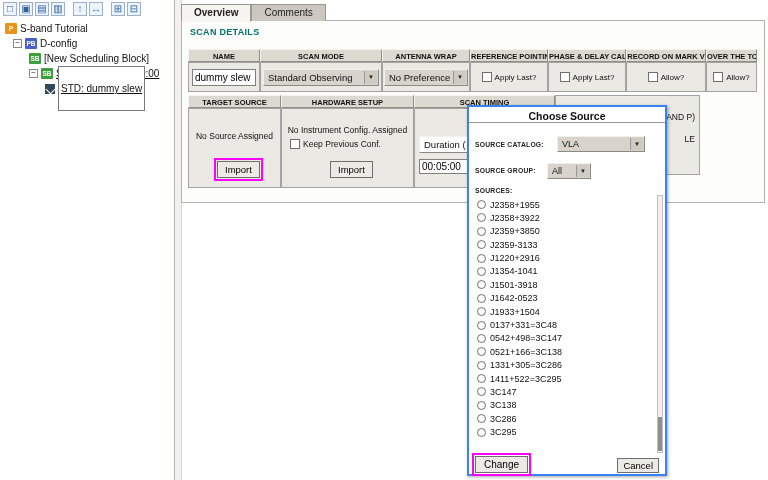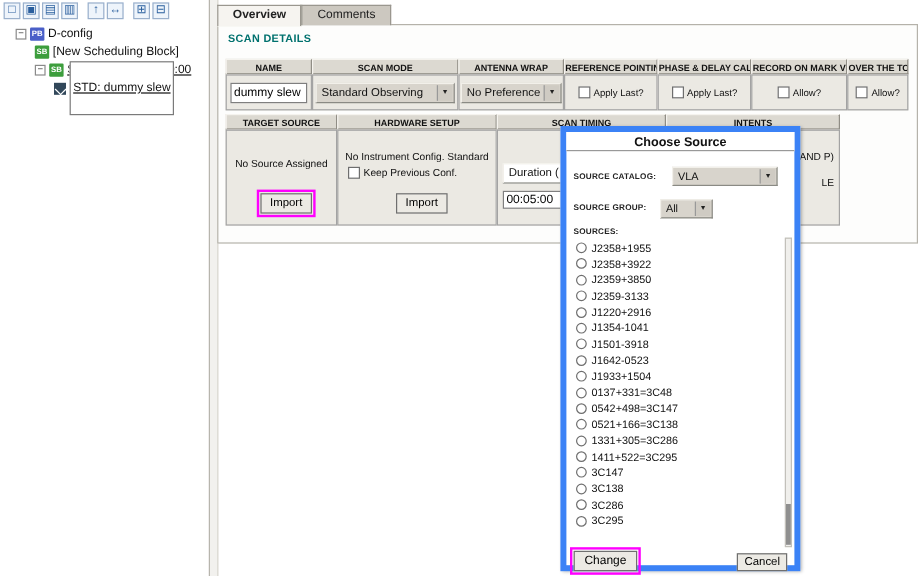--- a/index.html
+++ b/index.html
@@ -55,21 +55,21 @@
   .cb{width:10px;height:10px;box-sizing:border-box;border:1px solid #6e6e6e;background:#fff;flex:0 0 auto;cursor:pointer;}
 
   .cell-status{position:absolute;left:0;right:0;text-align:center;font-size:8.5px;}
   .btn{box-sizing:border-box;background:#eceae4;border:1px solid #6f6f6f;font-family:"Liberation Sans",sans-serif;font-size:9.5px;padding:2px 7px;cursor:pointer;}
   .abs{position:absolute;}
   .hl{outline:2px solid #ff00ff;outline-offset:1px;}
   .frag{position:absolute;right:4px;font-size:8.5px;white-space:nowrap;}
   .f1{top:16px;} .f2{top:38px;}
 
   
-  .dialog{position:absolute;left:467px;top:105px;width:200px;height:371px;box-sizing:border-box;background:#fff;border:5px solid #3b82f6;box-shadow:1px 1px 3px rgba(0,0,0,.35);z-index:50;text-decoration:underline;}
+  .dialog{position:absolute;left:467px;top:105px;width:200px;height:371px;box-sizing:border-box;background:#fff;border:2px solid #3b82f6;box-shadow:1px 1px 3px rgba(0,0,0,.35);z-index:50;text-decoration:underline;}
   .dlg-title{position:absolute;left:0;top:0;width:100%;height:16px;text-align:center;font-size:10.5px;font-weight:bold;padding-top:3px;box-sizing:border-box;border-bottom:1px solid #999;background:#fff;}
   .dlbl{position:absolute;font-size:6.8px;font-weight:bold;letter-spacing:.2px;color:#222;}
   .l-cat{left:6px;top:34px;}
   .l-grp{left:6px;top:60px;}
   .l-src{left:6px;top:80px;}
   .dlg-sel{position:absolute;height:16px;font-size:9px;}
   .s-cat{left:88px;top:29px;width:88px;}
   .s-grp{left:78px;top:56px;width:44px;}
   .src-list{position:absolute;left:8px;top:88px;width:176px;}
   .src-row{display:inline-flex;align-items:center;gap:4px;height:11.4px;margin-bottom:2px;cursor:pointer;}
@@ -94,20 +94,24 @@
       <span class="ticon">▤</span>
       <span class="ticon">▥</span>
       <span class="tsep"></span>
       <span class="ticon">↑</span>
       <span class="ticon">↔</span>
       <span class="tsep"></span>
       <span class="ticon">⊞</span>
       <span class="ticon">⊟</span>
     </div>
     <div class="tree">
+      <div class="trow lvl0">
+        <span class="badge b-p">P</span>
+        <span>S-band Tutorial</span>
+      </div>
       <div class="trow lvl1">
         <span class="exp">−</span>
         <span class="badge b-pb">PB</span>
         <span>D-config</span>
       </div>
       <div class="trow lvl2">
         <span class="badge b-sb">SB</span>
         <span>[New Scheduling Block]</span>
       </div>
       <div class="trow lvl2">
@@ -198,39 +202,38 @@
       <div class="col cb1">
         <div class="th">TARGET SOURCE</div>
         <div class="td">
           <span class="cell-status" style="top:22px;">No Source Assigned</span>
           <button class="btn abs hl" style="left:28px;top:52px;">Import</button>
         </div>
       </div>
       <div class="col cb2">
         <div class="th">HARDWARE SETUP</div>
         <div class="td">
-          <span class="cell-status" style="top:16px;">No Instrument Config. Standard</span>
+          <span class="cell-status" style="top:16px;">No Instrument Config. Assigned</span>
           <div class="cbrow abs" style="left:8px;top:30px;font-size:8.5px;">
             <span class="cb"></span>
             <span>Keep Previous Conf.</span>
           </div>
           <button class="btn abs" style="left:48px;top:52px;">Import</button>
         </div>
       </div>
       <div class="col cb3">
         <div class="th">SCAN TIMING</div>
         <div class="td">
           <div class="sel abs" style="left:4px;top:27px;width:120px;background:#fff;">
             <span>Duration (</span>
           </div>
           <input class="txtinput abs" type="text" style="left: 4px; top: 50px; width: 60px; height: 15px; font-size: 10px;" value="00:05:00">
         </div>
       </div>
       <div class="col cb4">
-        <div class="th">INTENTS</div>
         <div class="td">
           <span class="frag f1">AND P)</span>
           <span class="frag f2">LE</span>
         </div>
       </div>
     </div>
   </div>
 
   <div class="dialog">
     <div class="dlg-title">Choose Source</div>

